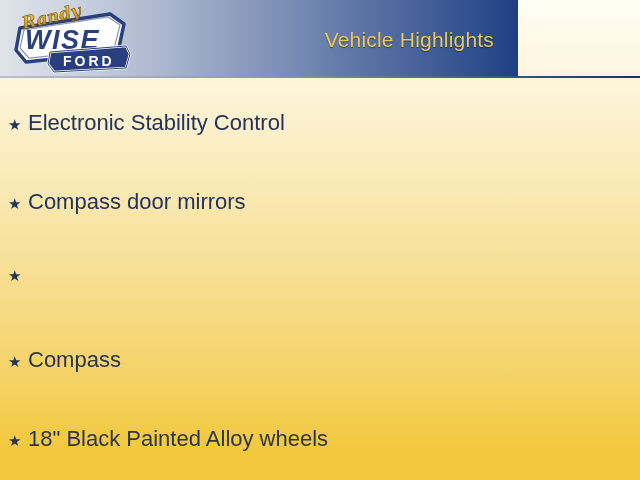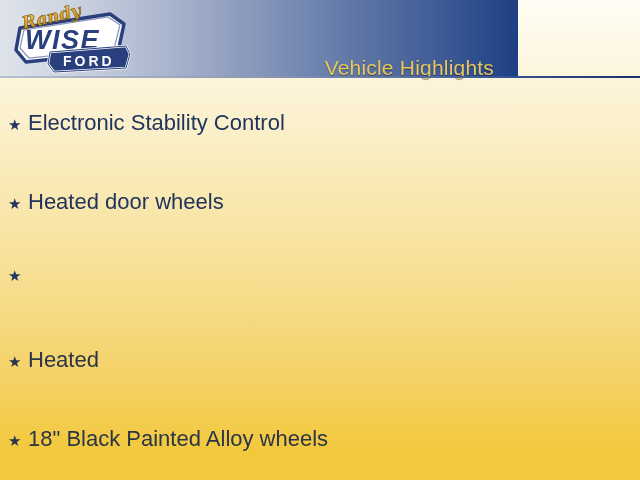--- a/index.html
+++ b/index.html
@@ -78,21 +78,20 @@
   #header-title {
     position: absolute;
     right: 24px;
     top: 28px;
     font-size: 21px;
     letter-spacing: 0.2px;
     color: #e9c85e;
     text-shadow: 0 1px 1px rgba(0,0,0,0.45);
     white-space: nowrap;
     font-weight: 400;
-    margin-top: 28px;
   }
 
   
   #highlights-list {
     position: absolute;
     left: 0;
     top: 76px;
     width: 640px;
     height: 404px;
     list-style: none;
@@ -174,30 +173,30 @@
 
   <ul id="highlights-list">
 
     <li class="highlight-item">
       <span class="star-icon">★</span>
       <span class="highlight-label">Electronic Stability Control</span>
     </li>
 
     <li class="highlight-item">
       <span class="star-icon">★</span>
-      <span class="highlight-label">Heated door wheels</span>
-    </li>
-
-    <li class="highlight-item">
-      <span class="star-icon">★</span>
-    </li>
-
-    <li class="highlight-item">
-      <span class="star-icon">★</span>
-      <span class="highlight-label">Heated</span>
+      <span class="highlight-label">Compass door mirrors</span>
+    </li>
+
+    <li class="highlight-item">
+      <span class="star-icon">★</span>
+    </li>
+
+    <li class="highlight-item">
+      <span class="star-icon">★</span>
+      <span class="highlight-label">Compass</span>
     </li>
 
     <li class="highlight-item">
       <span class="star-icon">★</span>
       <span class="highlight-label">18" Black Painted Alloy wheels</span>
     </li>
 
   </ul>
 </div>
 

